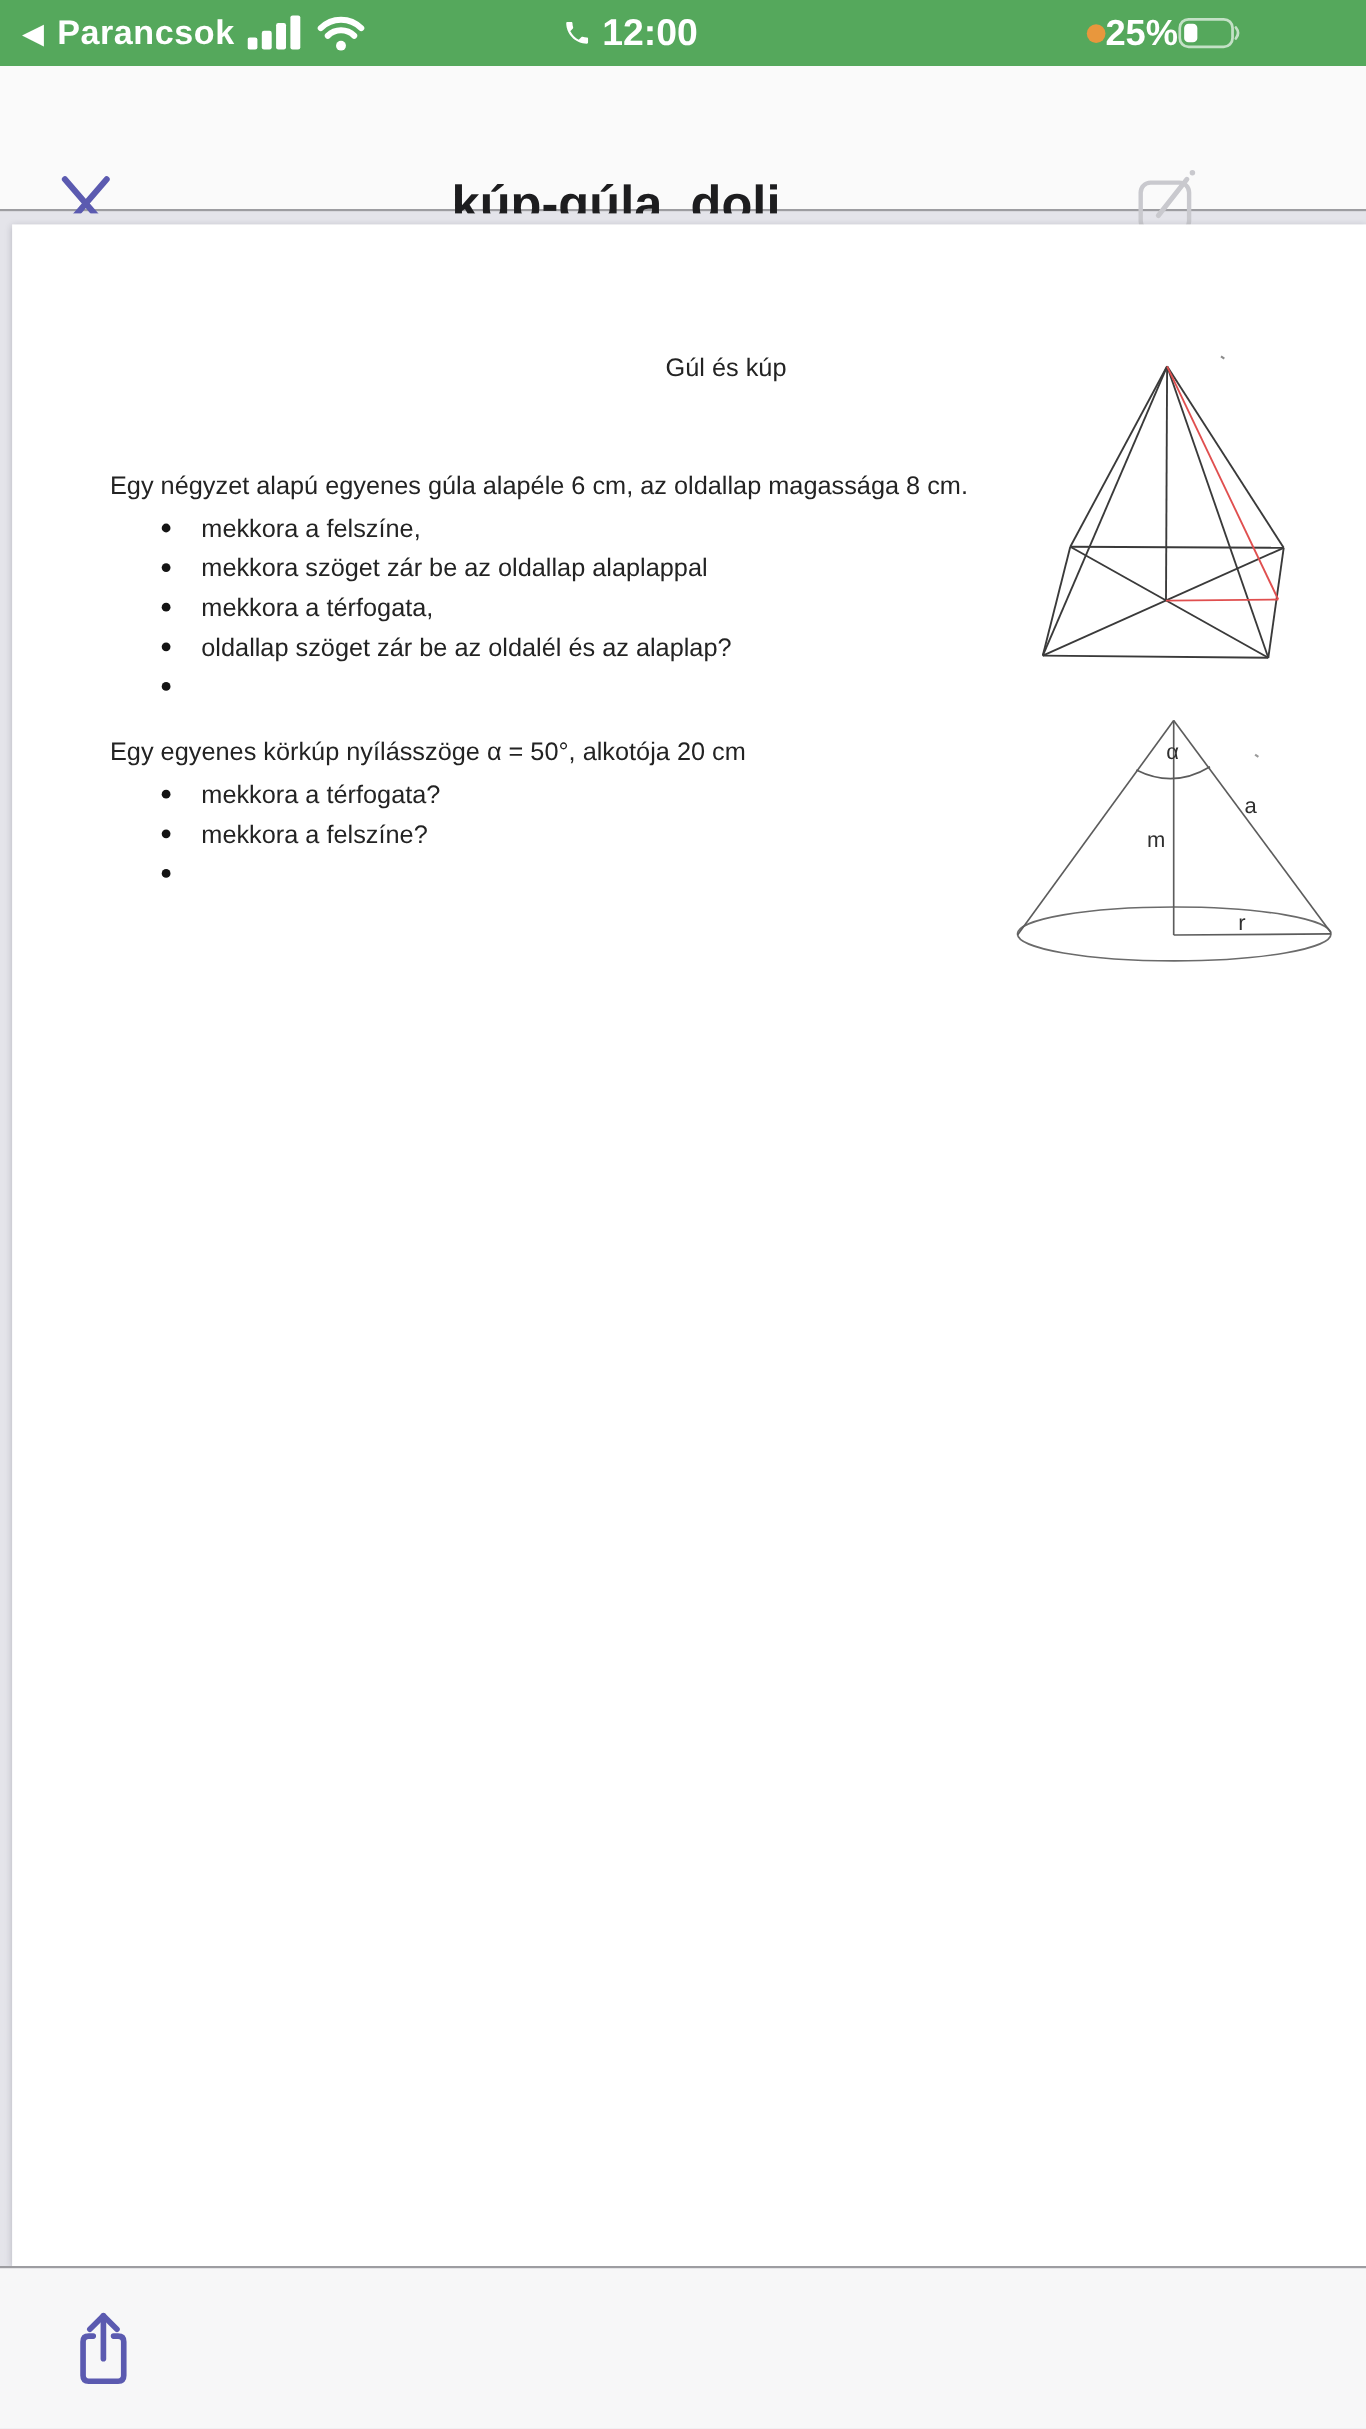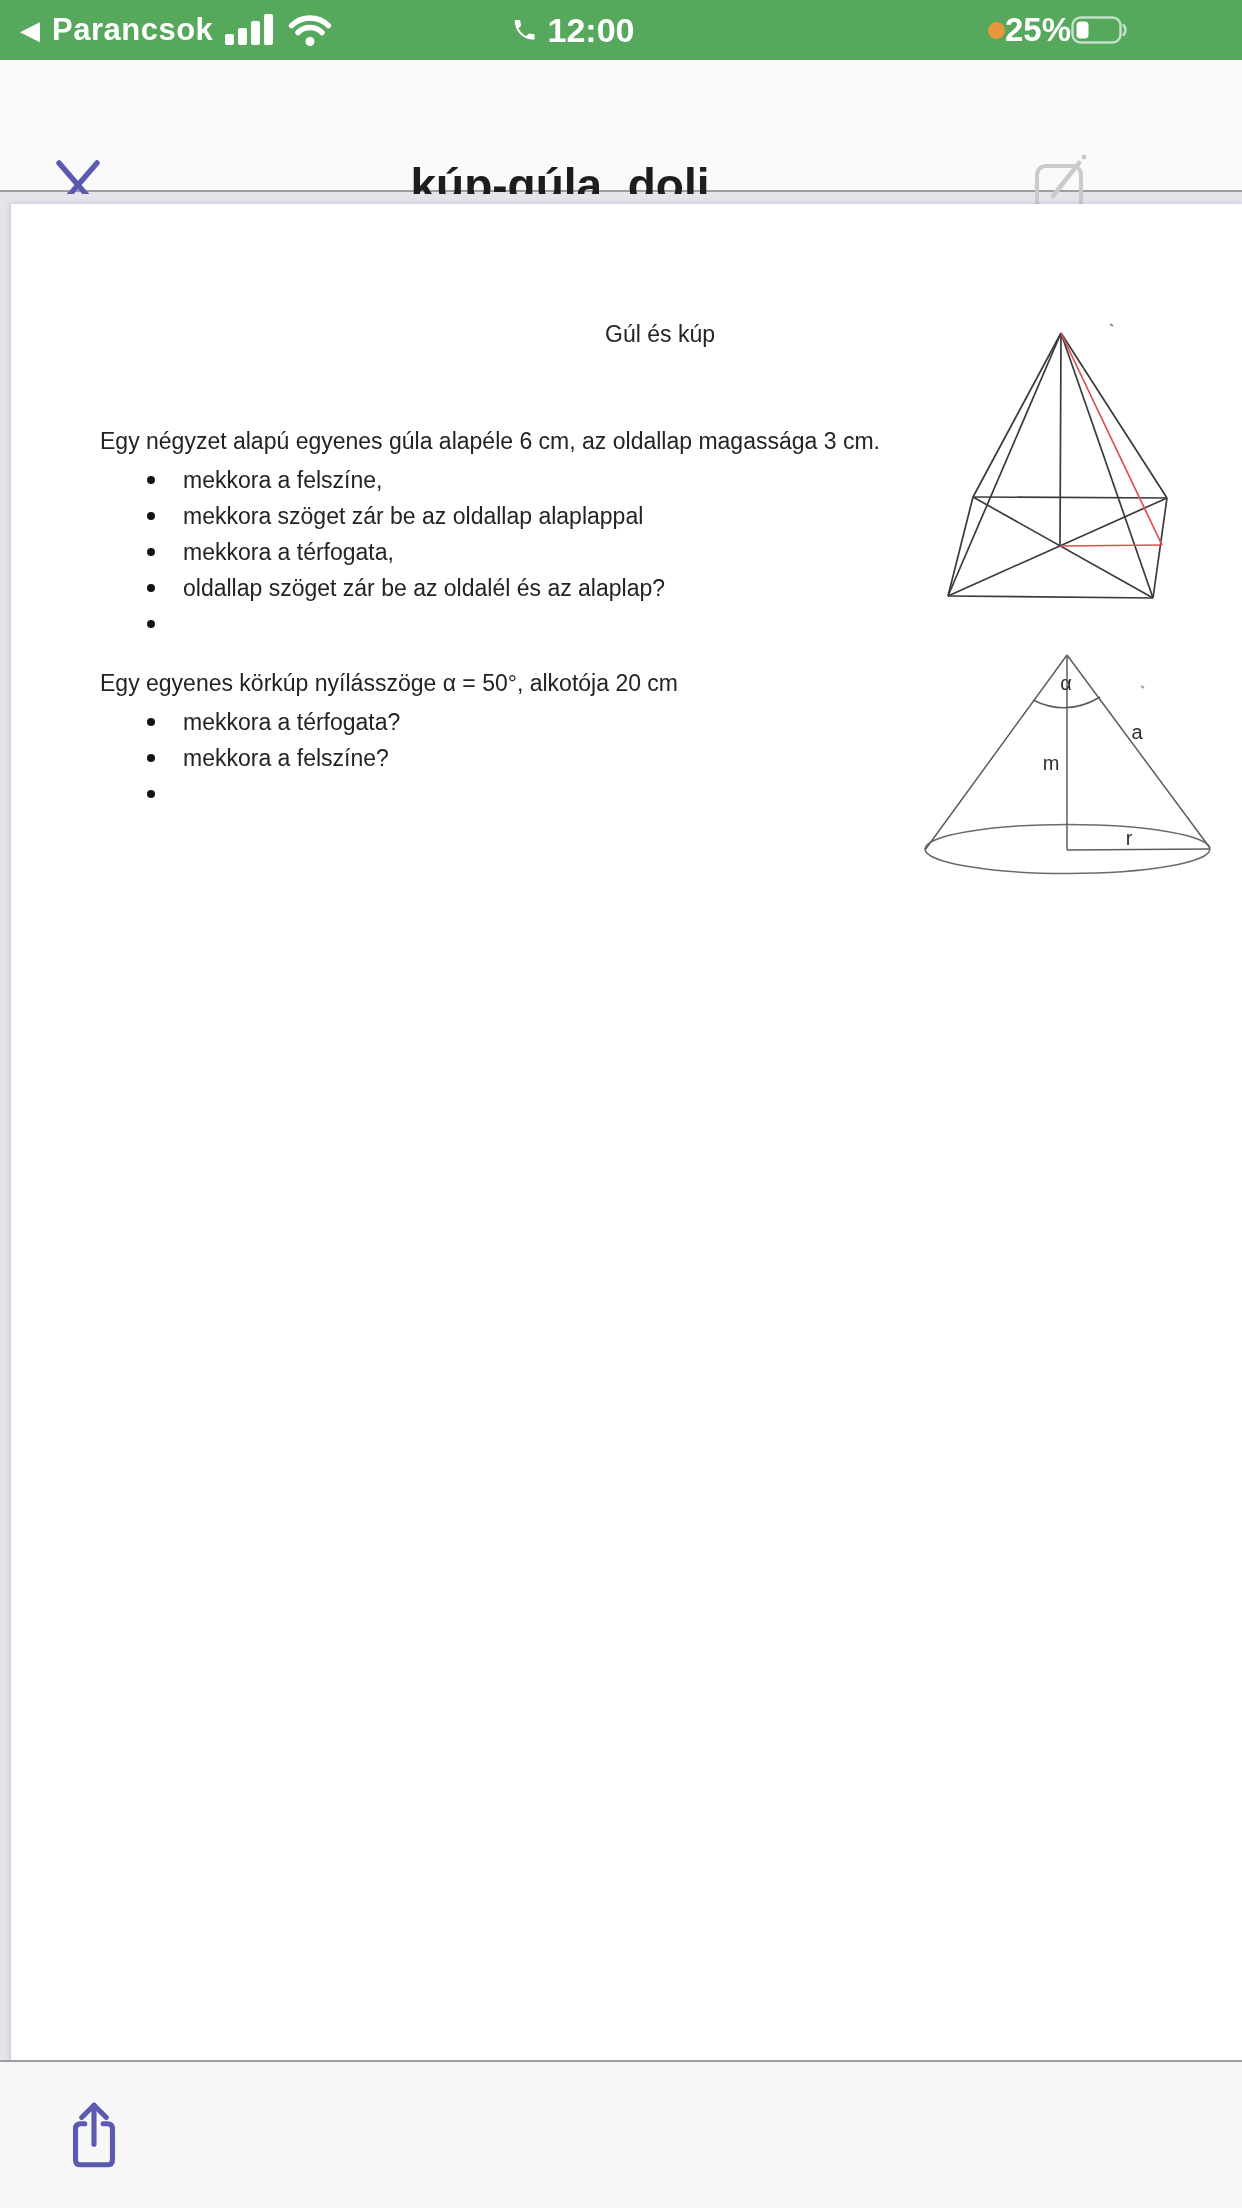--- a/index.html
+++ b/index.html
@@ -111,21 +111,21 @@
         <circle cx="51" cy="5" r="2.5" fill="#c9c9ce"></circle>
       </svg>
     </button>
   </div>
 
   <div class="content">
     <div class="page">
 
       <div class="doc-heading">Gúl és kúp</div>
 
-      <div class="para para1">Egy négyzet alapú egyenes gúla alapéle 6 cm, az oldallap magassága 3 cm.</div>
+      <div class="para para1">Egy négyzet alapú egyenes gúla alapéle 6 cm, az oldallap magassága 8 cm.</div>
 
       <ul class="blist list1">
         <li>
             <span class="dot"></span>
             <span class="txt">mekkora a felszíne,</span>
           </li>
         <li>
             <span class="dot"></span>
             <span class="txt">mekkora szöget zár be az oldallap alaplappal</span>
           </li>

